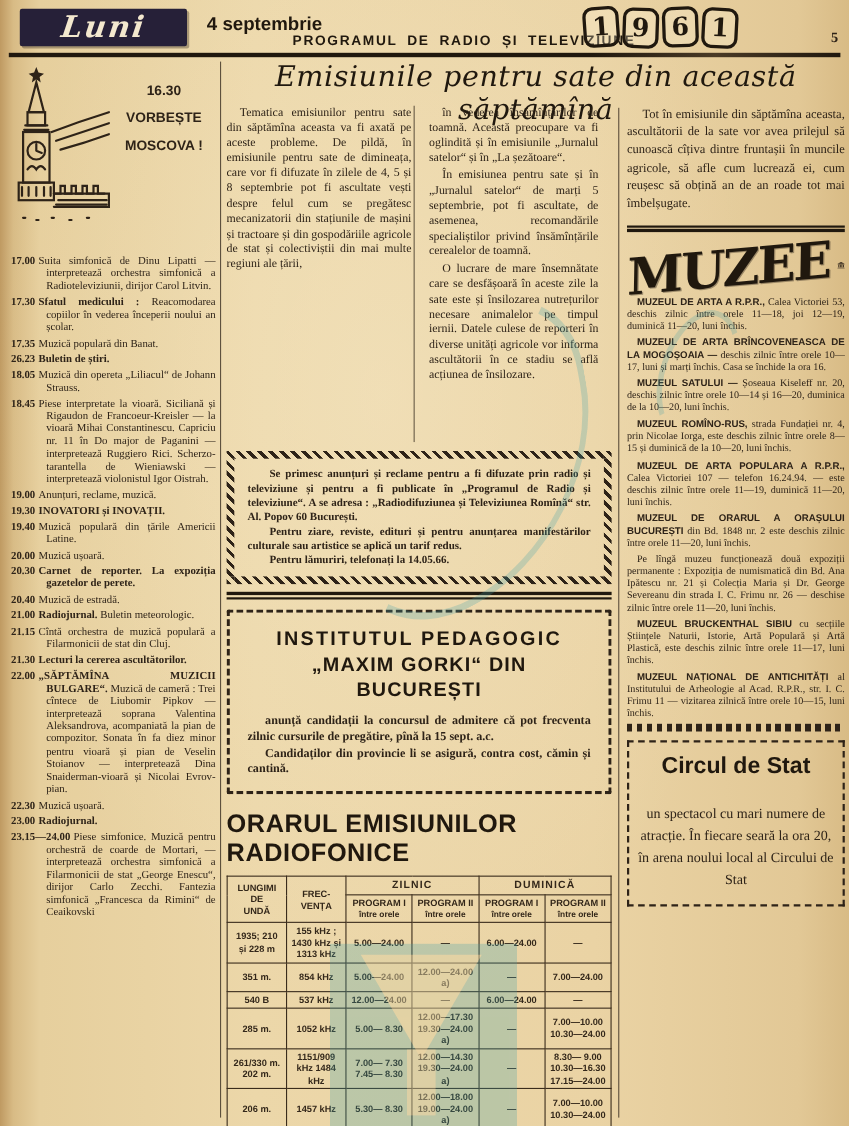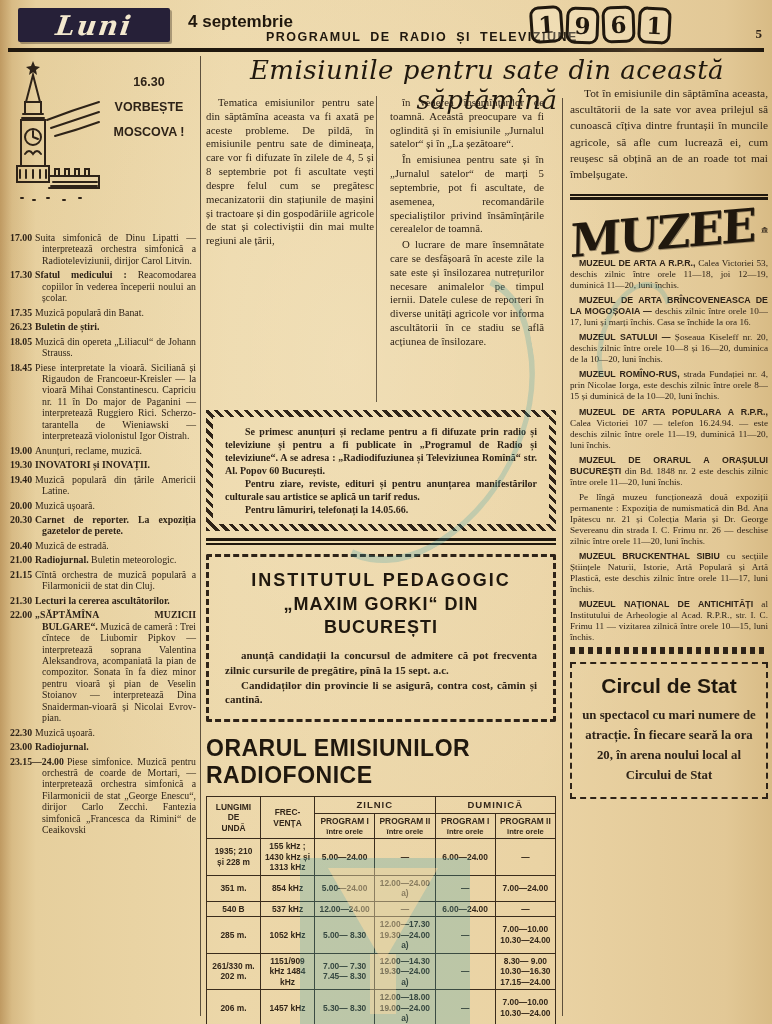--- a/index.html
+++ b/index.html
@@ -101,38 +101,38 @@
   table.sched{margin-top:7px;border-collapse:collapse;width:350px;table-layout:fixed;}
   .sched th,.sched td{
     border:1px solid #3a2c1c;padding:2px 3px;
     font-family:"Liberation Sans",sans-serif;font-size:8.4px;font-weight:bold;
     text-align:center;vertical-align:middle;white-space:pre-line;line-height:1.25;color:#33271a;
   }
   .sched .grp{font-size:9.5px;letter-spacing:1px;}
   .sched .sub small{display:block;font-size:7.6px;font-weight:bold;}
   .sched col.c-wave{width:54px;}.sched col.c-freq{width:54px;}
   
-  .rightcol{position:absolute;left:570px;top:85px;width:198px;}
+  .rightcol{position:absolute;left:570px;top:96px;width:198px;}
   .rc-article{font-size:11.4px;line-height:1.42;text-align:justify;text-indent:14px;}
   .rc-rule{margin-top:12px;height:6px;border-top:2px solid var(--ink-strong);border-bottom:3px solid var(--ink-strong);}
   .muzee-logo{display:flex;align-items:flex-end;margin:8px 0 4px;}
   .muzee-word{
     font-family:"DejaVu Serif",serif;font-weight:bold;font-size:46px;line-height:.9;
     color:var(--ink-strong);transform:rotate(-5deg) skewX(-6deg);letter-spacing:-2px;
     text-shadow:1px 1px 0 rgba(46,35,24,.4);
   }
   .muzee-logo svg{margin-left:6px;margin-bottom:2px;}
   .muzee-entries p{font-size:9.2px;line-height:1.2;text-align:justify;text-indent:9px;margin-bottom:4px;}
   .muzee-entries .mname{font-weight:bold;font-family:"Liberation Sans",sans-serif;font-size:8.8px;}
   .deco-strip{margin:4px 0 8px;height:7px;
     background:repeating-linear-gradient(90deg,var(--ink) 0 5px,transparent 5px 9px);}
   .circbox{border:2px dashed var(--ink);padding:10px 6px 12px;text-align:center;}
   .circ-title{font-family:"Liberation Sans",sans-serif;font-weight:bold;font-size:21px;color:var(--ink-strong);}
   .circ-sub{font-family:"DejaVu Serif",serif;font-weight:bold;font-size:15.5px;margin-top:8px;letter-spacing:.5px;}
-  .circ-body{font-size:12.8px;line-height:1.55;margin-top:8px;font-weight:bold;}
+  .circ-body{font-size:12.8px;line-height:1.55;margin-top:22px;}
   
   .wm{position:absolute;pointer-events:none;}
   .wm-stamp{left:300px;top:858px;width:170px;height:166px;background:var(--teal);opacity:.55;}
   .wm-stamp:before{content:"";position:absolute;left:28px;top:10px;width:0;height:0;
     border-left:55px solid transparent;border-right:55px solid transparent;border-top:95px solid rgba(233,210,162,.85);}
   .wm-stamp:after{content:"";position:absolute;left:70px;top:96px;width:26px;height:60px;background:rgba(233,210,162,.7);}
   .wm-scrawl{left:290px;top:300px;width:260px;height:240px;opacity:.5;
     border:6px solid var(--teal);border-radius:50% 40% 55% 45%;transform:rotate(-28deg) skewX(-18deg);
     border-top-color:transparent;border-left-color:transparent;}
   .wm-scrawl2{left:600px;top:280px;width:70px;height:120px;opacity:.45;
@@ -384,21 +384,21 @@
         </g>
       </svg>
     </div>
 
     <div class="muzee-entries">
 
         <p><span class="mname">MUZEUL DE ARTA A R.P.R.,</span><span> Calea Victoriei 53, deschis zilnic între orele 11—18, joi 12—19, duminică 11—20, luni închis.</span></p>
 
         <p><span class="mname">MUZEUL DE ARTA BRÎNCOVENEASCA DE LA MOGOȘOAIA —</span><span> deschis zilnic între orele 10—17, luni și marți închis. Casa se închide la ora 16.</span></p>
 
-        <p><span class="mname">MUZEUL SATULUI —</span><span> Șoseaua Kiseleff nr. 20, deschis zilnic între orele 10—8 și 16—20, duminica de la 10—20, luni închis.</span></p>
+        <p><span class="mname">MUZEUL SATULUI —</span><span> Șoseaua Kiseleff nr. 20, deschis zilnic între orele 10—14 și 16—20, duminica de la 10—20, luni închis.</span></p>
 
         <p><span class="mname">MUZEUL ROMÎNO-RUS,</span><span> strada Fundației nr. 4, prin Nicolae Iorga, este deschis zilnic între orele 8—15 și duminică de la 10—20, luni închis.</span></p>
 
         <p><span class="mname">MUZEUL DE ARTA POPULARA A R.P.R.,</span><span> Calea Victoriei 107 — telefon 16.24.94. — este deschis zilnic între orele 11—19, duminică 11—20, luni închis.</span></p>
 
         <p><span class="mname">MUZEUL DE ORARUL A ORAȘULUI BUCUREȘTI</span><span> din Bd. 1848 nr. 2 este deschis zilnic între orele 11—20, luni închis.</span></p>
 
         <p><span class="mname"></span><span>Pe lîngă muzeu funcționează două expoziții permanente : Expoziția de numismatică din Bd. Ana Ipătescu nr. 21 și Colecția Maria și Dr. George Severeanu din strada I. C. Frimu nr. 26 — deschise zilnic între orele 11—20, luni închis.</span></p>
 
         <p><span class="mname">MUZEUL BRUCKENTHAL SIBIU</span><span> cu secțiile Științele Naturii, Istorie, Artă Populară și Artă Plastică, este deschis zilnic între orele 11—17, luni închis.</span></p>

